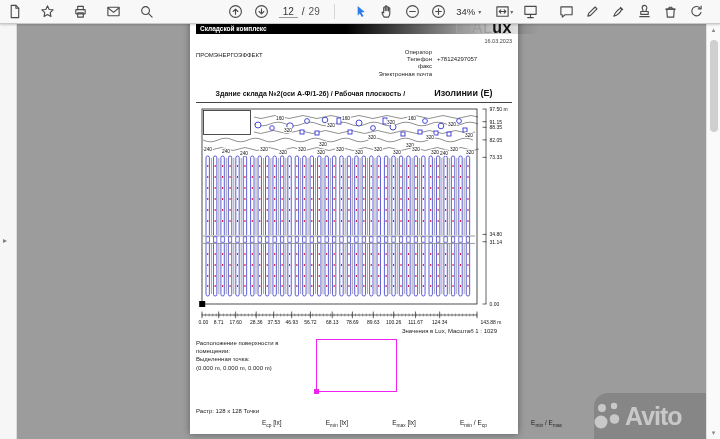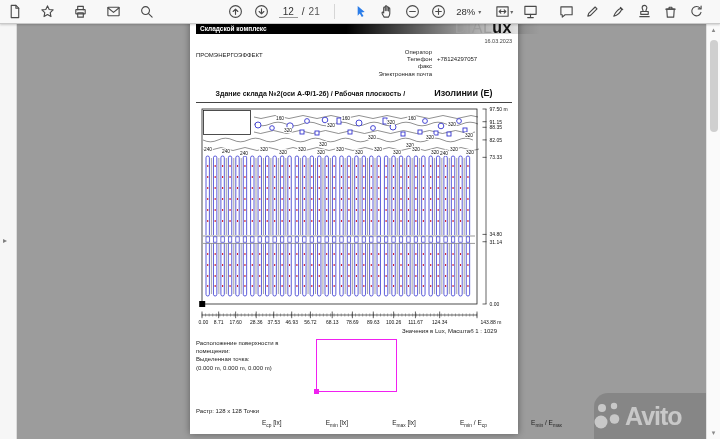--- a/index.html
+++ b/index.html
@@ -114,21 +114,21 @@
     </button>
   <button class="tb-btn tight">
       <svg class="ic" viewBox="0 0 16 16">
         <circle cx="8" cy="8" r="6.3"></circle>
         <path d="M8 5v5.5M5.5 8L8 10.5 10.5 8"></path>
       </svg>
     </button>
   <div class="page-ind">
     <span class="cur">12</span>
     <span>/</span>
-    <span class="tot">21</span>
+    <span class="tot">29</span>
   </div>
   <div class="tb-sep"></div>
 
   <button class="tb-btn tight grp3">
       <svg class="ic" viewBox="0 0 16 16">
         <path d="M5 2l7.5 6.5-3.6.6 2.3 3.8-1.8 1-2.2-3.9L5 12.6z" fill="#2b7de9" stroke="none"></path>
       </svg>
     </button>
   <button class="tb-btn tight">
       <svg class="ic" viewBox="0 0 16 16">
@@ -141,21 +141,21 @@
         <path d="M5 8h6"></path>
       </svg>
     </button>
   <button class="tb-btn tight">
       <svg class="ic" viewBox="0 0 16 16">
         <circle cx="8" cy="8" r="6.3"></circle>
         <path d="M5 8h6M8 5v6"></path>
       </svg>
     </button>
   <div class="zoom-box">
-    <span>28%</span>
+    <span>34%</span>
     <span class="caret">▾</span>
   </div>
   <button class="tb-btn tight">
       <svg class="ic" viewBox="0 0 16 16">
         <rect x="2" y="3" width="12" height="10"></rect>
         <path d="M4.5 8h7M4.5 8l1.7-1.7M4.5 8l1.7 1.7M11.5 8l-1.7-1.7M11.5 8l-1.7 1.7"></path>
       </svg>
       <span class="caret">▾</span>
     </button>
   <button class="tb-btn tight">

